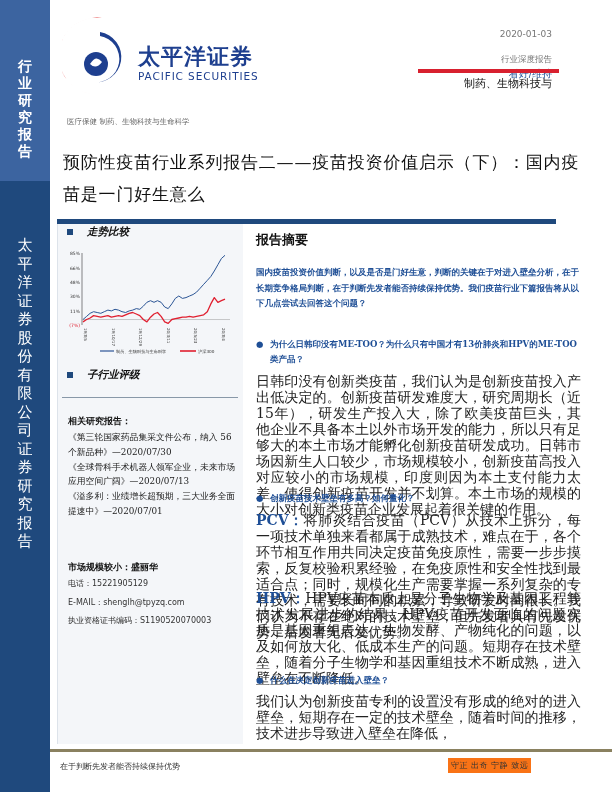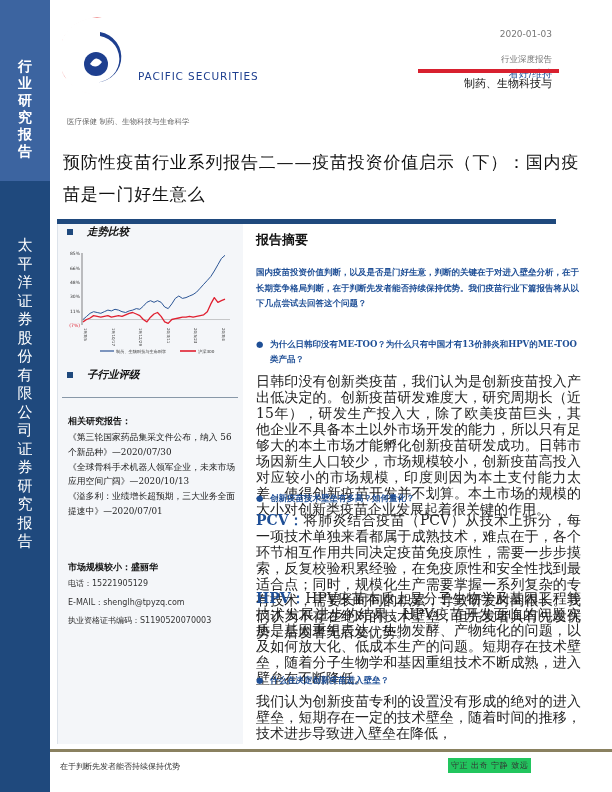--- a/index.html
+++ b/index.html
@@ -61,21 +61,21 @@
   .para { position: absolute; left: 256px; width: 325px; font-size: 14px; line-height: 16px; color: #222; text-align: justify; }
   .p1 { top: 373px; }
   .p2 { top: 512px; }
   .p3 { top: 590px; }
   .p4 { top: 693px; }
   .lead-tag { font-weight: bold; color: #1f4f96; }
 
   
   .footer-line { position: absolute; left: 50px; top: 749px; width: 562px; height: 3px; background: #8a8160; }
   .footer-left { position: absolute; left: 60px; top: 761px; font-size: 8px; color: #333; }
-  .footer-right { position: absolute; left: 448px; top: 758px; padding: 2px 3px; font-size: 8px; color: #333; background: #22c55e; letter-spacing: 0.5px; }
+  .footer-right { position: absolute; left: 448px; top: 758px; padding: 2px 3px; font-size: 8px; color: #333; background: #f97316; letter-spacing: 0.5px; }
 </style>
 </head>
 <body>
 
 <div class="side-top"></div>
 <div class="side-bottom"></div>
 <div class="vtext vtext-1" id="vt1">
     <span>行</span>
     <span>业</span>
     <span>研</span>
@@ -103,20 +103,21 @@
     <span>告</span>
   </div>
 
 <div class="logo">
   <svg width="80" height="90" viewBox="0 0 80 90">
     <path d="M40 6 A38 38 0 0 0 30 82 A34 34 0 0 1 40 6 Z" fill="#e23a3a"></path>
     <path d="M38 20 A24 24 0 1 1 30 70 A20 20 0 0 0 38 24 Z" fill="#1e3f8f"></path>
     <circle cx="34" cy="52" r="12" fill="#1e3f8f"></circle>
     <path d="M28 52 Q34 42 40 50 Q34 58 28 52 Z" fill="#ffffff"></path>
   </svg>
+  <div class="logo-cn" style="left:76px; top:30px;">太平洋证券</div>
   <div class="logo-en" style="left:76px; top:58px;">PACIFIC SECURITIES</div>
 </div>
 
 <div class="hdr-right">
   <div class="hdr-date">2020-01-03</div>
   <div class="hdr-type">行业深度报告</div>
   <div class="hdr-rating">看好/维持</div>
 </div>
 <div class="hdr-redline"></div>
 <div class="hdr-sector">制药、生物科技与</div>
@@ -156,21 +157,21 @@
   </svg>
 
 <div class="sec-label sec-rating">
   <span class="sq"></span><span>子行业评级</span>
 </div>
 <div class="rating-line"></div>
 
 <div class="related-title">相关研究报告：</div>
 <div class="related">
   <p>《第三轮国家药品集采文件公布，纳入 56 个新品种》—2020/07/30</p>
-  <p>《全球骨科手术机器人领军企业，未来市场应用空间广阔》—2020/10/13</p>
+  <p>《全球骨科手术机器人领军企业，未来市场应用空间广阔》—2020/07/13</p>
   <p>《溢多利：业绩增长超预期，三大业务全面提速中》—2020/07/01</p>
 </div>
 
 <div class="analyst-title">市场规模较小：盛丽华</div>
 <div class="analyst-row a-phone">电话：15221905129</div>
 <div class="analyst-row a-email">E-MAIL：shenglh@tpyzq.com</div>
 <div class="analyst-row a-cert">执业资格证书编码：S1190520070003</div>
 
 <div class="summary-title">报告摘要</div>
 <div class="intro">国内疫苗投资价值判断，以及是否是门好生意，判断的关键在于对进入壁垒分析，在于长期竞争格局判断，在于判断先发者能否持续保持优势。我们疫苗行业下篇报告将从以下几点尝试去回答这个问题？</div>

